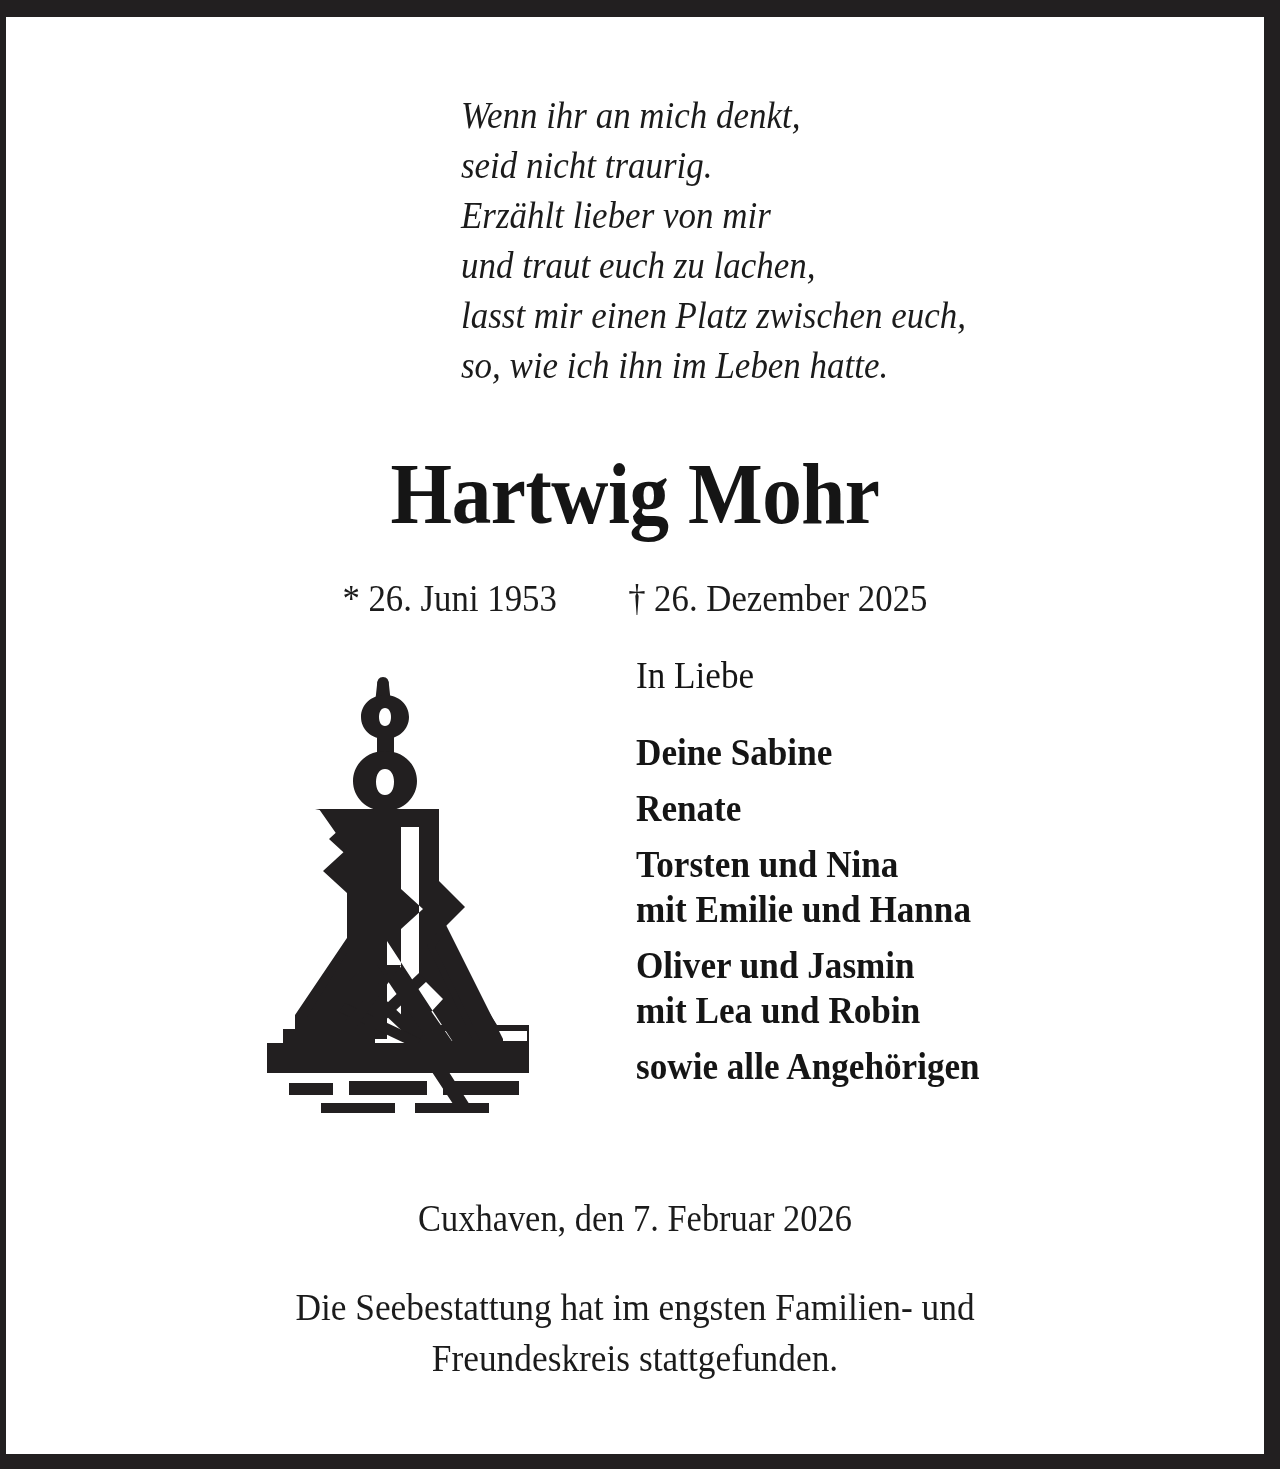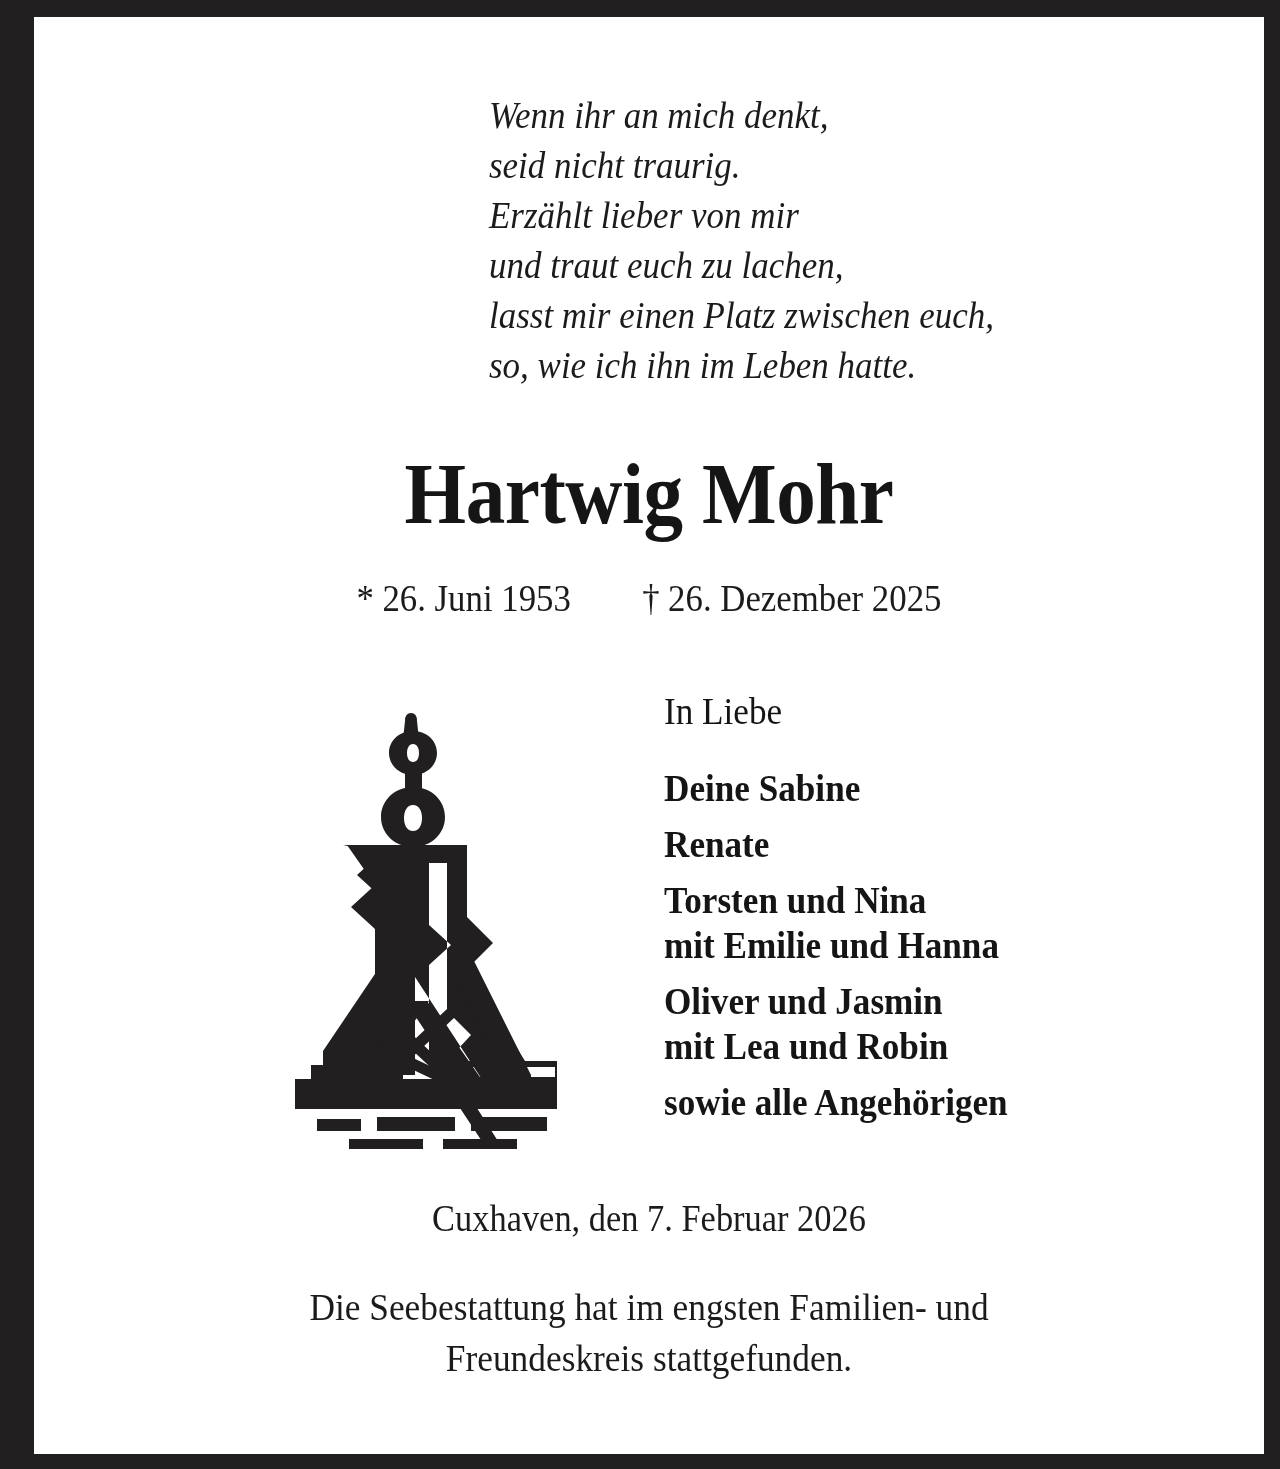--- a/index.html
+++ b/index.html
@@ -14,21 +14,21 @@
     font-family: "Liberation Serif", serif;
   }
 
   
   .notice-frame {
     position: relative;
     box-sizing: border-box;
     width: 1280px;
     height: 1469px;
     background: #221f20;
-    padding: 17px 16px 15px 34px;
+    padding: 17px 16px 15px 6px;
   }
   .notice-card {
     position: relative;
     box-sizing: border-box;
     width: 100%;
     height: 100%;
     background: #ffffff;
     overflow: hidden;
   }
 
@@ -76,21 +76,21 @@
     line-height: 1;
     transform: scaleX(0.94);
   }
   .dates .birth { margin-right: 76px; }
   .dates .sym { margin-right: 9px; }
 
   
   .middle {
     position: absolute;
     left: 0;
-    top: 676px;
+    top: 640px;
     width: 100%;
     height: 470px;
   }
 
   .emblem {
     position: absolute;
     left: 243px;
     top: 16px;
     width: 280px;
     height: 440px;

